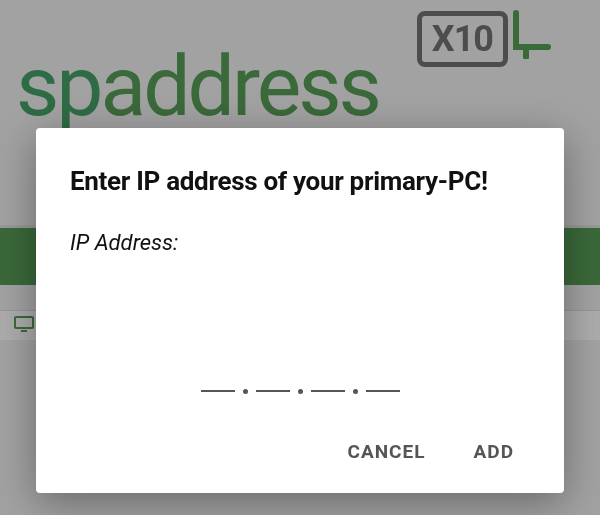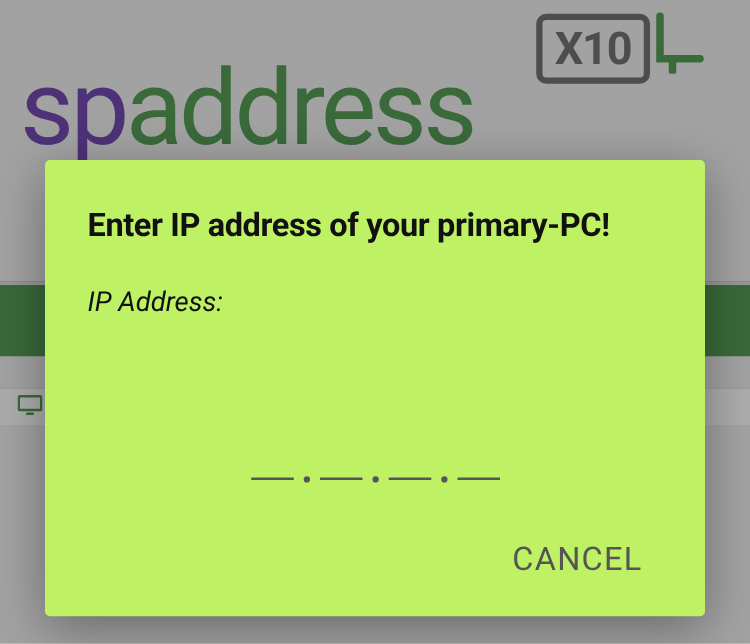--- a/index.html
+++ b/index.html
@@ -31,26 +31,26 @@
     }
     .logo-text {
       font-size: 84px;
       font-weight: 400;
       color: #2a7a2a;
       letter-spacing: -3px;
       line-height: 1;
       margin-top: 40px;
     }
     .logo-text .sp {
-      color: #4c1d95;
+      color: #15803d;
     }
     .logo-badge {
       position: absolute;
       top: 0;
-      right: 20px;
+      right: 32px;
       display: flex;
       align-items: center;
     }
     .badge-box {
       border: 5px solid #4a4a4a;
       border-radius: 8px;
       padding: 2px 10px;
       font-size: 36px;
       font-weight: 700;
       color: #4a4a4a;
@@ -93,21 +93,21 @@
       width: 100%;
       height: 100%;
       background: rgba(80, 80, 80, 0.42);
     }
     .dialog {
       position: absolute;
       top: 128px;
       left: 36px;
       right: 36px;
       bottom: 22px;
-      background: #bef264;
+      background: #ffffff;
       border-radius: 4px;
       box-shadow: 0 10px 40px rgba(0,0,0,0.35);
       padding: 38px 34px 22px 34px;
       display: flex;
       flex-direction: column;
     }
     .dialog-title {
       font-size: 26px;
       font-weight: 700;
       color: #111;
@@ -152,22 +152,22 @@
     }
     .dialog-buttons {
       display: flex;
       justify-content: flex-end;
       gap: 40px;
       padding-right: 12px;
     }
     .dialog-button {
       background: none;
       border: none;
-      font-size: 26px;
-      font-weight: 400;
+      font-size: 19px;
+      font-weight: 700;
       color: #555;
       letter-spacing: 1px;
       cursor: pointer;
       padding: 8px 4px;
       font-family: inherit;
     }
   </style>
 </head>
 <body>
 
@@ -199,14 +199,15 @@
 <div class="dialog">
   <div class="dialog-title">Enter IP address of your primary-PC!</div>
   <div class="dialog-label">IP Address:</div>
   <div class="ip-input-area">
     <span class="ip-placeholder">
       <span class="ip-segment"></span><span class="ip-dot"></span><span class="ip-segment"></span><span class="ip-dot"></span><span class="ip-segment"></span><span class="ip-dot"></span><span class="ip-segment"></span>
     </span>
   </div>
   <div class="dialog-buttons">
     <button class="dialog-button">CANCEL</button>
+    <button class="dialog-button">ADD</button>
   </div>
 </div>
 
 </body></html>

